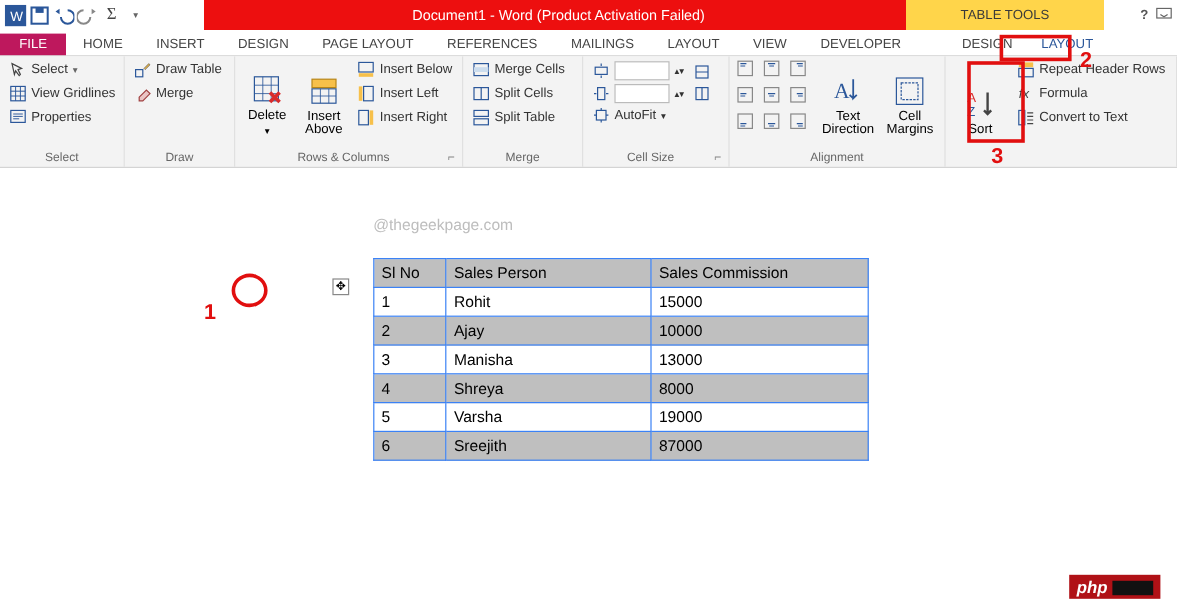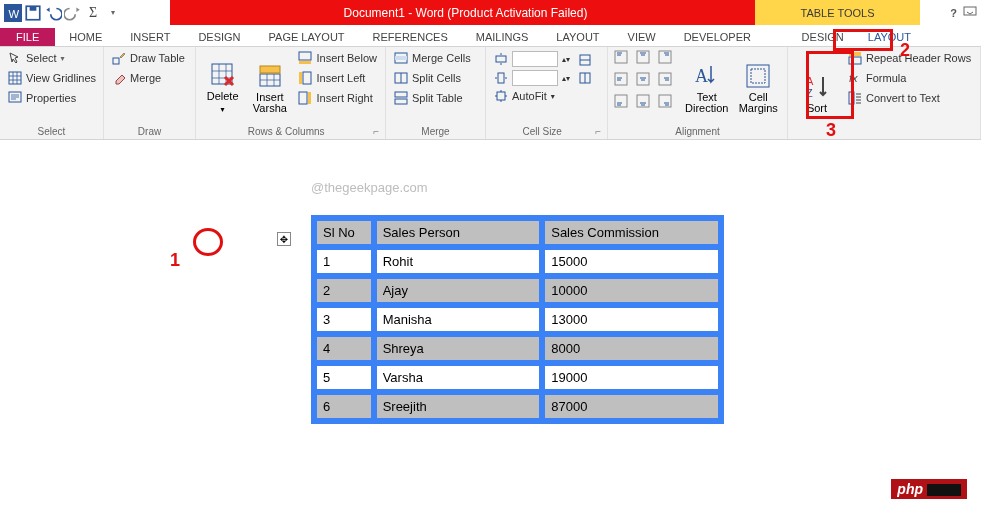--- a/index.html
+++ b/index.html
@@ -23,21 +23,21 @@
   .btn .ic, .ic { display: inline-block; width: 14px; height: 14px; }
   .big-btn { display: flex; flex-direction: column; align-items: center; justify-content: center; gap: 2px; width: 46px; text-align: center; font-size: 11px; line-height: 11px; }
   .big-btn .bic { width: 28px; height: 28px; }
   .launcher { float: right; color: #888; }
   svg { display: block; }
   
   .workspace { position: absolute; top: 140px; left: 0; right: 0; bottom: 0; background: #fff; display: flex; justify-content: flex-end; }
   .page { background: #fff; width: 720px; padding: 40px 20px; position: relative; }
   .watermark { color: #bdbdbd; font-size: 13px; margin-bottom: 20px; padding-left: 30px; }
   .doctable { border-collapse: collapse; width: 413px; margin-left: 30px; }
-  .doctable td, .doctable th { border: 6px solid #3b82f6; padding: 4px 6px; font-size: 13px; font-weight: normal; text-align: left; }
+  .doctable td, .doctable th { border: 1px solid #3b82f6; padding: 4px 6px; font-size: 13px; font-weight: normal; text-align: left; }
   .doctable th { background: #bfbfbf; }
   .doctable tr:nth-child(even) td { background: #bfbfbf; }
   .col-slno { width: 60px; }
   .col-person { width: 170px; }
   .col-comm {width: 180px;}
   .table-anchor { position: absolute; width: 14px; height: 14px; border: 1px solid #888; background: #fff; font-size: 10px; display:flex;align-items:center;justify-content:center; }
   
   .callout { position: absolute; border: 3px solid #e10f0f; border-radius: 50%; }
   .callout-num { position: absolute; color: #e10f0f; font-weight: bold; font-size: 18px; }
   .callout-rect { position: absolute; border: 3px solid #e10f0f; }
@@ -182,21 +182,21 @@
           <span style="font-size:8px">▾</span>
       </div>
       <div class="big-btn">
         <span class="bic">
             <svg viewBox="0 0 28 28">
               <rect x="4" y="12" width="20" height="12" fill="none" stroke="#2b579a"></rect>
               <rect x="4" y="4" width="20" height="7" fill="#f7c04a" stroke="#b88518"></rect>
               <path d="M4 18h20M11 12v12M18 12v12" stroke="#2b579a" stroke-width="0.7"></path>
             </svg>
           </span>
-        <span>Insert Varsha</span>
+        <span>Insert Above</span>
       </div>
       <div class="vlist">
         <div class="btn">
             <span class="ic">
               <svg viewBox="0 0 14 14">
                 <rect x="1" y="1" width="12" height="8" fill="none" stroke="#2b579a"></rect>
                 <rect x="1" y="10" width="12" height="3" fill="#f7c04a"></rect>
               </svg>
             </span>
             <span>Insert Below</span>

